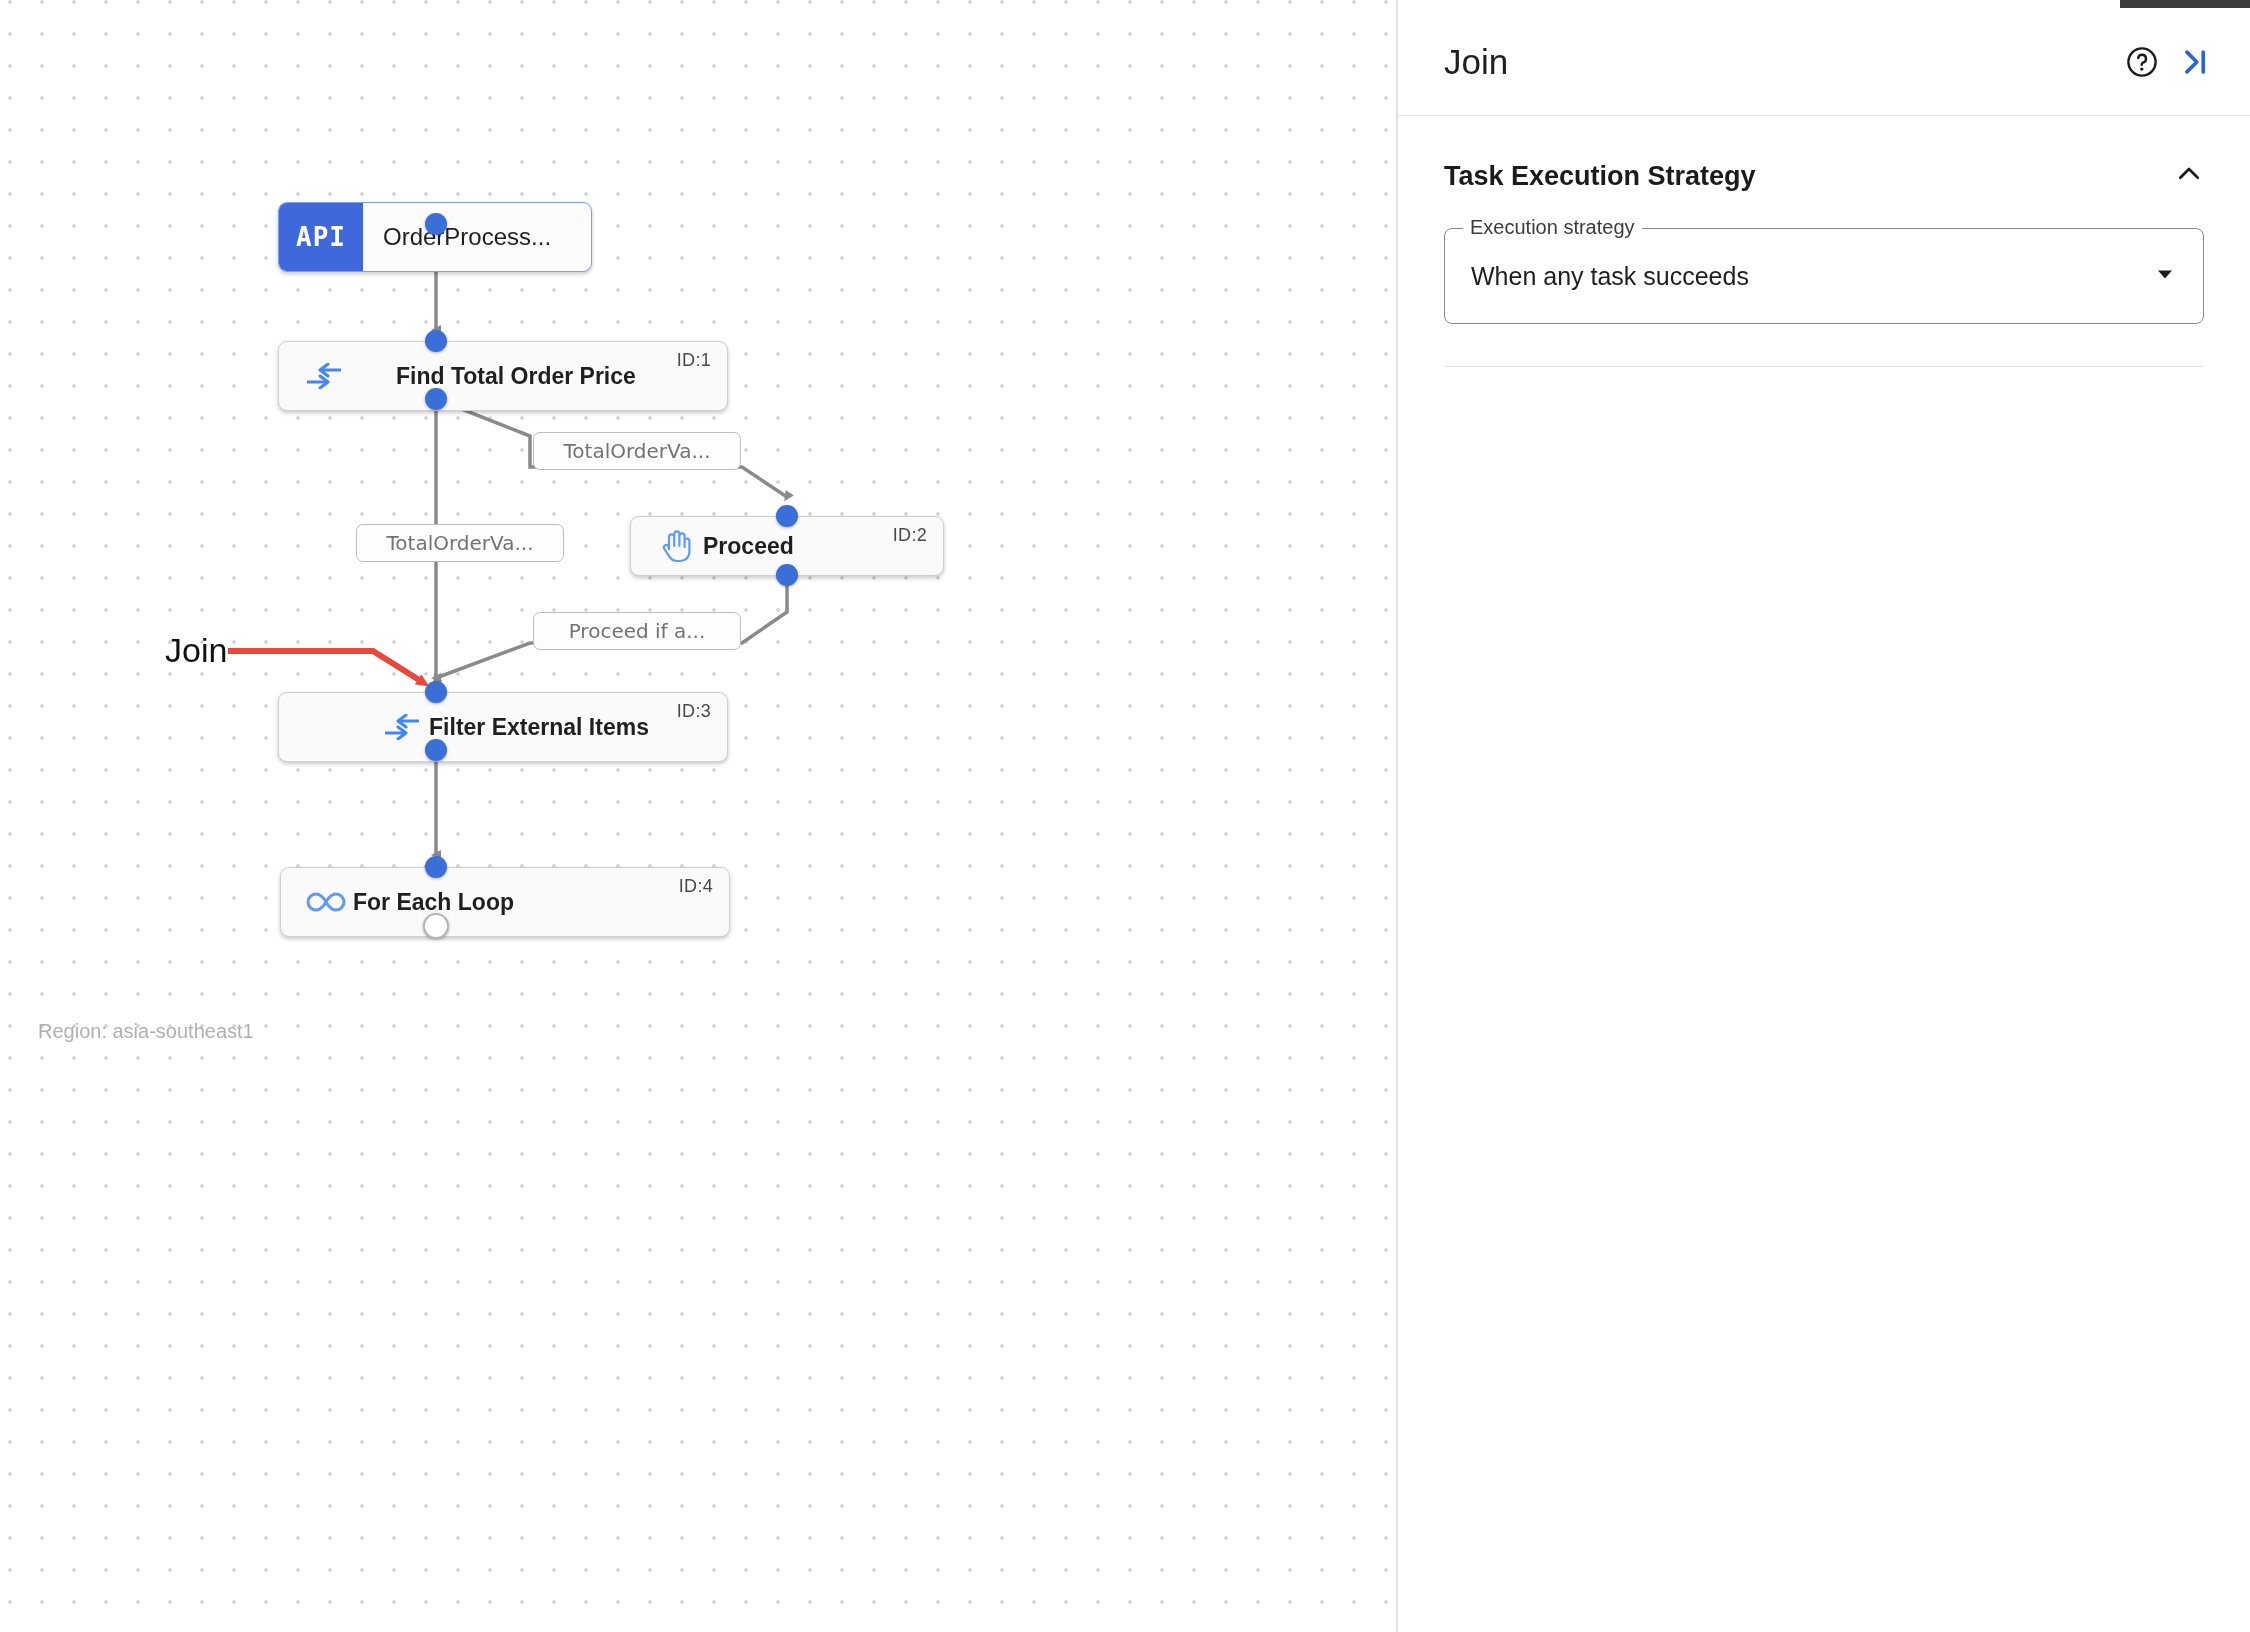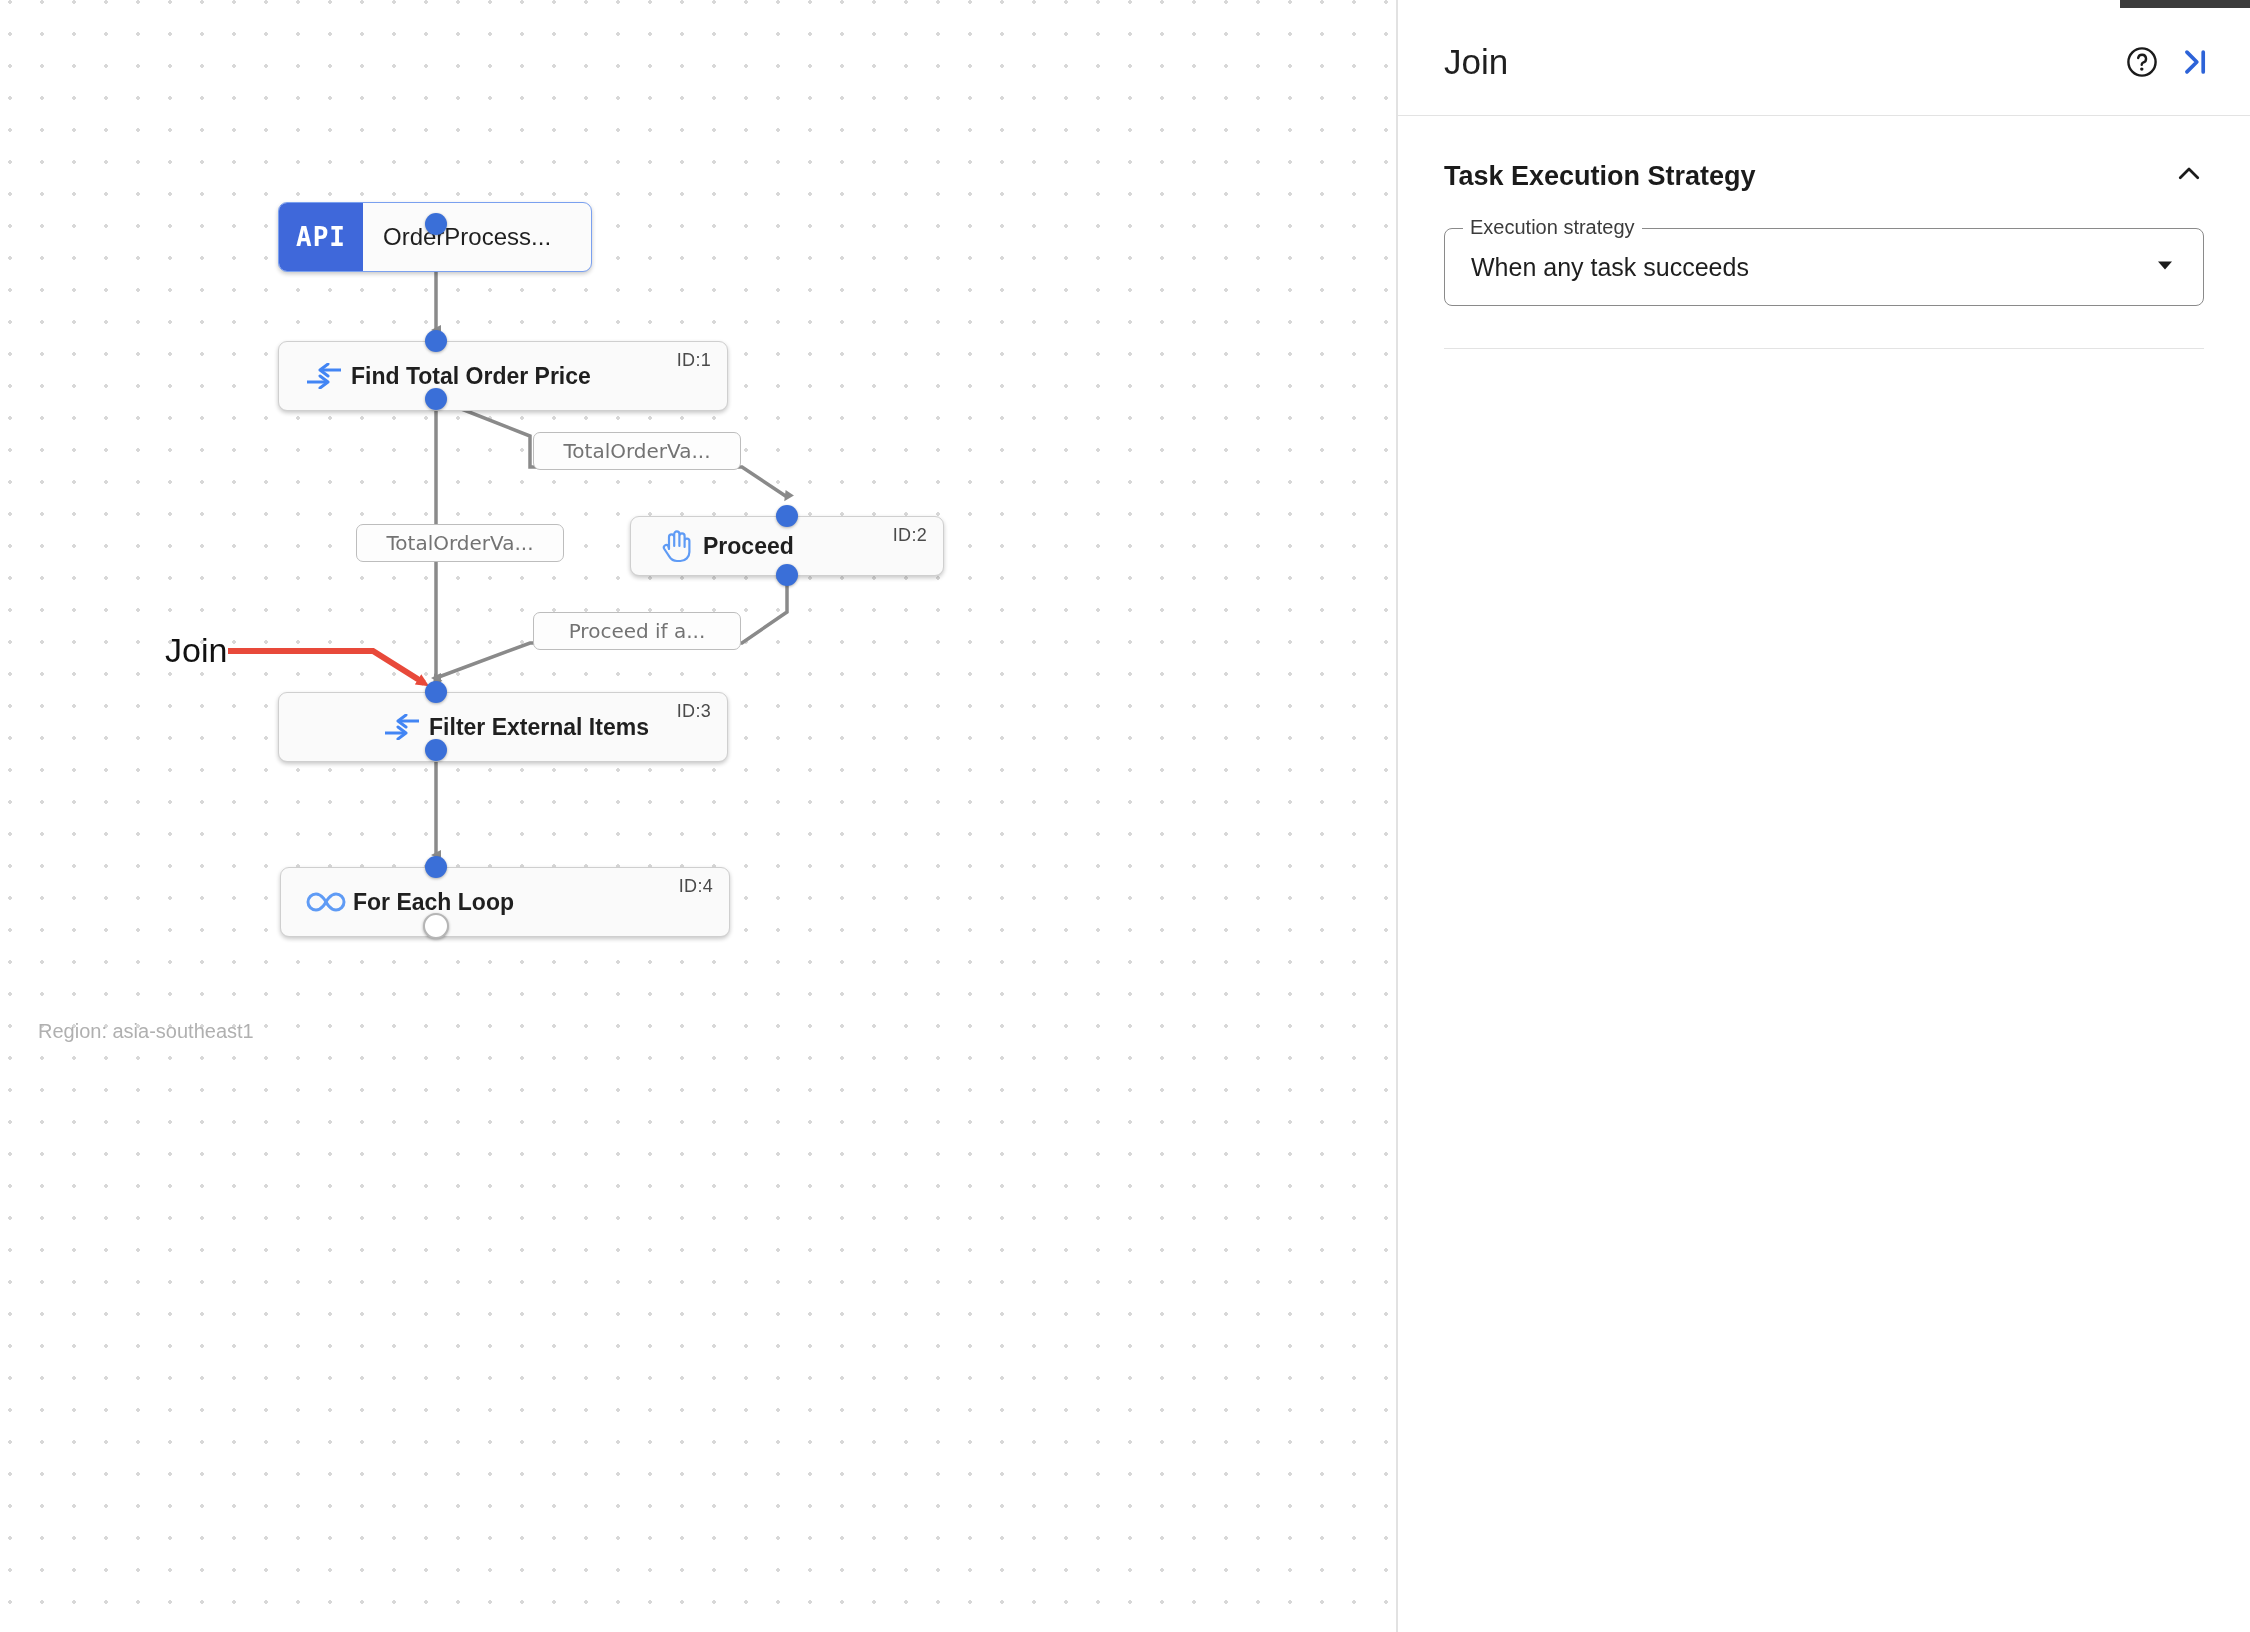--- a/index.html
+++ b/index.html
@@ -204,21 +204,21 @@
   }
   #section-title {
     font-size: 27px;
     font-weight: bold;
     color: #1b1b1b;
     flex: 1 1 auto;
   }
   #select-wrap {
     position: relative;
     margin-top: 30px;
-    height: 78px;
+    height: 96px;
     border: 1px solid #8a8a8a;
     border-radius: 8px;
     box-sizing: border-box;
     display: flex;
     align-items: center;
     padding: 0 26px;
     cursor: pointer;
   }
   #select-legend {
     position: absolute;
@@ -269,21 +269,21 @@
 
       <path d="M228,651 L373,651 L424,683" stroke="#e8493a" stroke-width="6" fill="none" marker-end="url(#arrow-red)"></path>
     </svg>
 
     <div class="node trigger" style="left:278px; top:163px; width:314px;margin-top:39px;">
       <div class="api-badge">API</div>
       <div class="node-title">OrderProcess...</div>
     </div>
     <div class="port" style="left:436px; top:224px;"></div>
 
-    <div class="node" style="left:278px; top:341px;">
+    <div class="node" style="left:278px; top:341px;gap:45px;">
       <span class="node-icon">
         <svg width="38" height="26" viewBox="0 0 38 26" xmlns="http://www.w3.org/2000/svg">
           <path d="M2,19 L22,19" stroke="#4285f4" stroke-width="3" fill="none"></path>
           <path d="M15,13 L23,19 L15,25" stroke="#4285f4" stroke-width="3" fill="none" stroke-linejoin="round" stroke-linecap="round"></path>
           <path d="M36,7 L16,7" stroke="#4285f4" stroke-width="3" fill="none"></path>
           <path d="M23,1 L15,7 L23,13" stroke="#4285f4" stroke-width="3" fill="none" stroke-linejoin="round" stroke-linecap="round"></path>
         </svg>
       </span>
       <div class="node-title">Find Total Order Price</div>
       <div class="node-id">ID:1</div>

